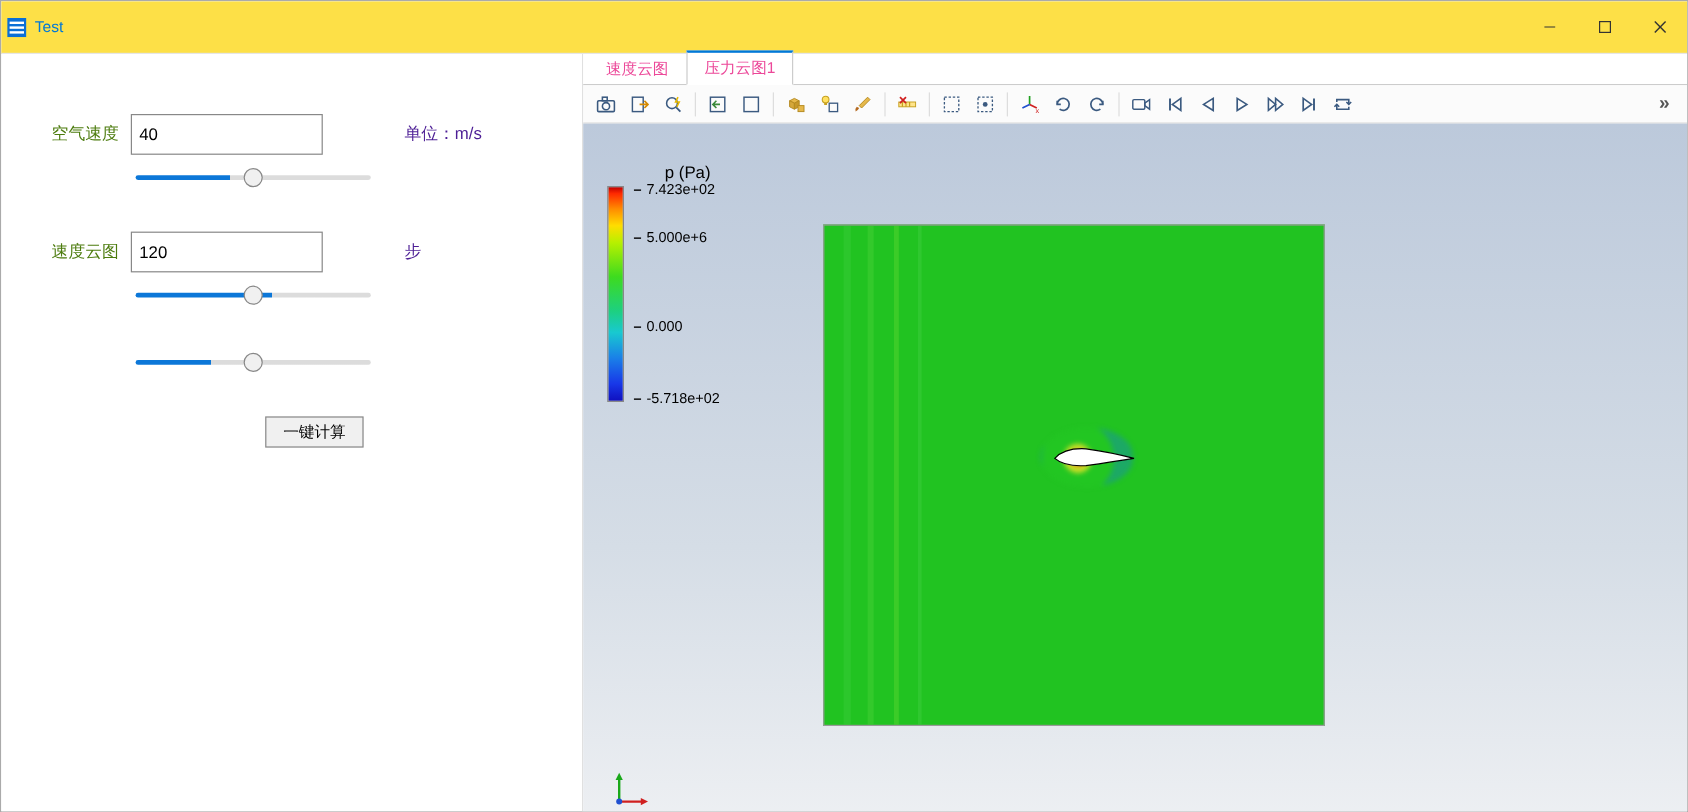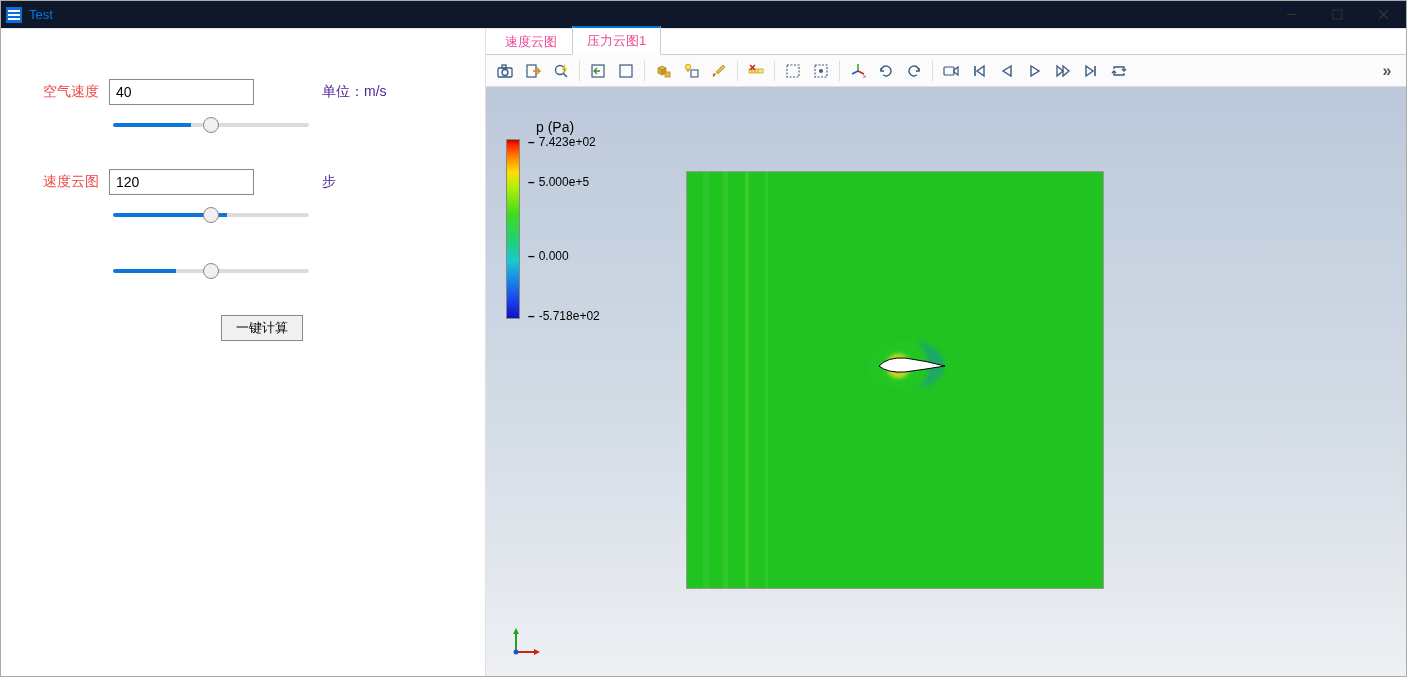--- a/index.html
+++ b/index.html
@@ -1,46 +1,46 @@
 <!DOCTYPE html>
 <html><head>
 <meta charset="utf-8">
 <style>
   * { box-sizing: border-box; margin: 0; padding: 0; font-family: "Microsoft YaHei", "Segoe UI", sans-serif; }
   body { width: 1407px; height: 677px; background: #fff; overflow: hidden; border: 1px solid #aaa; }
-  .titlebar { height: 28px; display: flex; align-items: center; background: #0f172a; border-bottom: 1px solid #e6e6e6; }
+  .titlebar { height: 44px; display: flex; align-items: center; background: #fde047; border-bottom: 1px solid #e6e6e6; }
   .titlebar .app-icon { width: 18px; height: 18px; margin: 0 6px 0 4px; display:inline-flex; align-items:center; justify-content:center;}
   .titlebar .title { color: #0078d7; font-size: 13px; flex: 1; }
   .winbtn { width: 46px; height: 28px; display:flex; align-items:center; justify-content:center; font-size:11px; color:#333; }
   .content { display:flex; height: calc(100% - 28px); }
   .left-panel { width: 484px; padding: 50px 20px; background:#fff; }
   .param-group { display:flex; align-items:center; margin-bottom: 8px; }
-  .param-label { width: 68px; text-align:right; font-size:14px; color:#ef4444; margin-right:10px; margin-left:10px;}
-  .param-input { width: 145px; height: 26px; border:1px solid #888; padding:4px 6px; font-size:14px; }
+  .param-label { width: 68px; text-align:right; font-size:14px; color:#4d7c0f; margin-right:10px; margin-left:10px;}
+  .param-input { width: 160px; height: 26px; border:1px solid #888; padding:16px 6px; font-size:14px; }
   .param-unit { font-size:14px; color:#4c1d95; margin-left:68px; }
   .slider-row { margin-left: 92px; margin-bottom: 38px; width: 196px; }
   input[type=range] { width: 100%; height: 4px; -webkit-appearance:none; background:transparent; }
   input[type=range]::-webkit-slider-runnable-track { height:4px; background: linear-gradient(to right, #0c77d8 var(--p,40%), #dcdcdc var(--p,40%)); border-radius:2px;}
   input[type=range]::-webkit-slider-thumb { -webkit-appearance:none; width:16px; height:16px; background:#f0f0f0; border:1px solid #888; border-radius:50%; margin-top:-6px; cursor:pointer;}
   .calc-btn { display:block; margin: 20px auto 0 200px; padding: 3px 14px; font-size:13px; background:#f0f0f0; border:1px solid #888; cursor:pointer; }
   .right-panel { flex:1; display:flex; flex-direction:column; background:#fff; border-left:1px solid #e0e0e0;}
   .tabs { height: 26px; display:flex; border-bottom:1px solid #ccc; background:#fff; padding-left:4px; align-items:flex-end;}
   .tab { padding: 4px 14px; font-size:13px; color:#ec4899; border:1px solid transparent; border-bottom:none; cursor:pointer; position:relative; bottom:-1px;}
   .tab.active { background:#fff; border:1px solid #ccc; border-bottom:1px solid #fff; border-top:2px solid #0078d7;}
   .toolbar { height: 32px; display:flex; align-items:center; gap:2px; padding:2px 6px; border-bottom:1px solid #ddd; background:#fbfbfb; overflow:hidden;}
   .tool { width:26px; height:26px; display:flex; align-items:center; justify-content:center; cursor:pointer; border-radius:2px; flex-shrink:0;}
   .tool-sep { width:1px; height:20px; background:#ddd; margin:0 3px; flex-shrink:0;}
   .tool-expand { margin-left:auto; font-weight:bold; color:#555; flex-shrink:0;}
   .viewport { flex:1; background: linear-gradient(to bottom, #bcc9db 0%, #d5dde6 60%, #eef0f3 100%); position:relative; }
   .sim-area { position:absolute; left:200px; top:84px; width:418px; height:418px; background:#21c321; border:1px solid #999; overflow:hidden;}
   .stripe { position:absolute; top:0; height:100%; opacity:0.25; }
   .airfoil-halo { position:absolute; left:180px; top:168px; width:78px; height:50px; border-radius:50%; background: radial-gradient(circle at 40% 52%, rgba(220,60,20,0.9) 0 6px, rgba(250,230,40,0.8) 6px 12px, rgba(40,210,40,0.2) 12px 30px, rgba(20,120,230,0.35) 30px 44px, transparent 48px); filter: blur(2px); }
   .airfoil { position:absolute; left:190px; top:183px; }
   .legend { position:absolute; left:20px; top:32px; }
-  .legend-title { font-size:14px; color:#000; margin-left:30px; margin-bottom:4px; }
+  .legend-title { font-size:14px; color:#000; margin-left:48px; margin-bottom:4px; }
   .legend-body { display:flex; align-items:stretch; }
   .color-bar { width:14px; height:180px; background: linear-gradient(to bottom, #c20000 0%, #ff2a00 3%, #ff8a00 10%, #ffdd00 18%, #b7f000 26%, #3ddb1f 42%, #1dd080 58%, #18c9d0 68%, #1a80e8 80%, #1838e8 92%, #1010c0 100%); border:1px solid #888;}
   .ticks { margin-left:8px; display:flex; flex-direction:column; justify-content:space-between; height:180px; font-size:12px; color:#000; padding:2px 0;}
   .tick { display:flex; align-items:center; height:1px; }
   .tick::before { content:'–'; margin-right:4px; color:#000; font-weight:bold;}
   .axes-gizmo { position:absolute; left:24px; bottom:20px; width:32px; height:32px; }
   svg { display:block; }
 </style>
 </head>
 <body>
@@ -250,21 +250,21 @@
     <div class="viewport">
       <div class="legend">
         <div class="legend-title">p (Pa)</div>
         <div class="legend-body">
           <div class="color-bar"></div>
           <div class="ticks">
             <div class="tick" style="position:relative; top:0">
                 <span>7.423e+02</span>
               </div>
             <div class="tick" style="position:relative; top:-18px">
-                <span>5.000e+5</span>
+                <span>5.000e+6</span>
               </div>
             <div class="tick" style="position:relative; top:-2px">
                 <span>0.000</span>
               </div>
             <div class="tick" style="position:relative; top:0">
                 <span>-5.718e+02</span>
               </div>
           </div>
         </div>
       </div>

